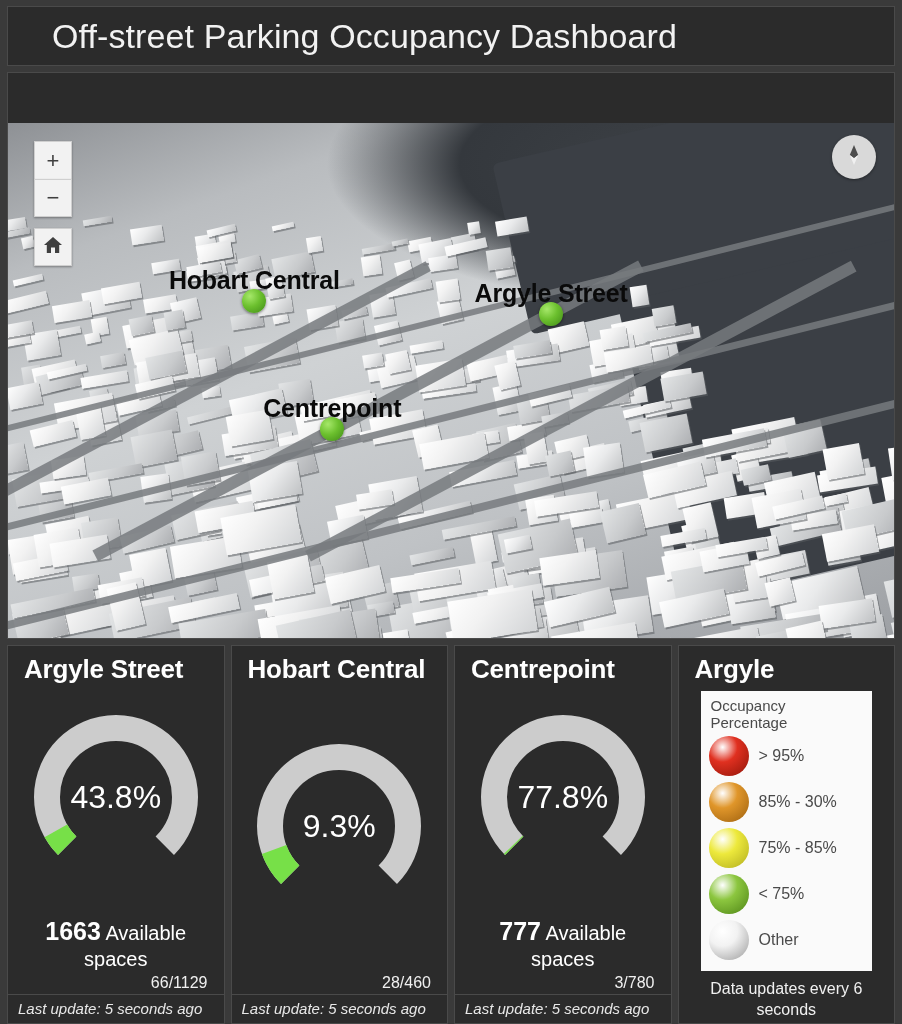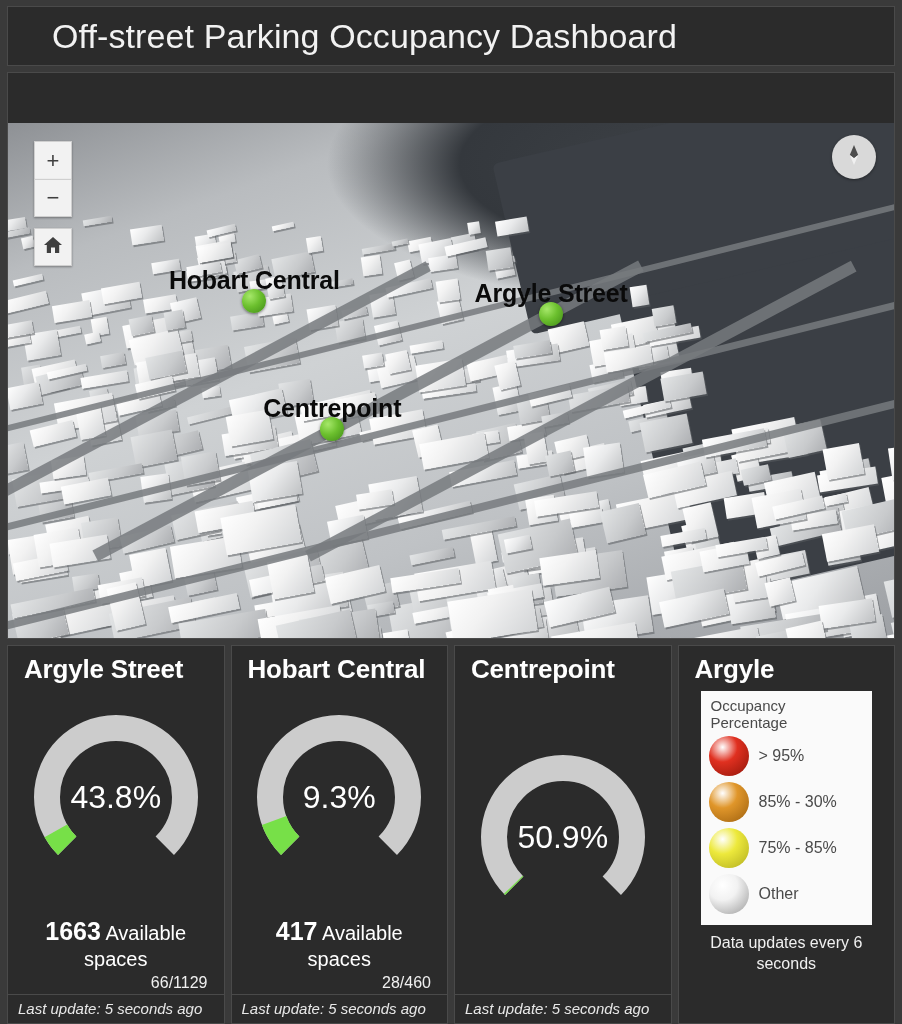--- a/index.html
+++ b/index.html
@@ -751,39 +751,42 @@
       <div class="gauge-wrap">
         <div class="gauge">
             <svg width="168" height="168" viewBox="0 0 168 168">
               <path d="M 35.21 132.79 A 69 69 0 1 1 132.79 132.79" fill="none" stroke="#cccccc" stroke-width="26" stroke-linecap="butt"></path>
               <path d="M 35.21 132.79 A 69 69 0 0 1 19.12 107.47" fill="none" stroke="#77e048" stroke-width="26" stroke-linecap="butt"></path>
             </svg>
           <div class="gauge-value">9.3%</div>
         </div>
       </div>
       <div class="stats">
-        <div class="stat-main">
-          <span class="big">417</span>
-          <span>Available spaces</span>
-        </div>
         <div class="stat-sub">28/460</div>
       </div>
       <div class="card-footer">Last update: 5 seconds ago</div>
     </div>
 
     <div class="card card-gauge">
       <div class="card-title">Centrepoint</div>
       <div class="gauge-wrap">
         <div class="gauge">
             <svg width="168" height="168" viewBox="0 0 168 168">
               <path d="M 35.21 132.79 A 69 69 0 1 1 132.79 132.79" fill="none" stroke="#cccccc" stroke-width="26" stroke-linecap="butt"></path>
               <path d="M 35.21 132.79 A 69 69 0 0 1 34.30 131.86" fill="none" stroke="#77e048" stroke-width="26" stroke-linecap="butt"></path>
             </svg>
-          <div class="gauge-value">50.9%</div>
+          <div class="gauge-value">77.8%</div>
         </div>
+      </div>
+      <div class="stats">
+        <div class="stat-main">
+          <span class="big">777</span>
+          <span>Available spaces</span>
+        </div>
+        <div class="stat-sub">3/780</div>
       </div>
       <div class="card-footer">Last update: 5 seconds ago</div>
     </div>
 
     <div class="card card-legend">
       <div class="card-title">Argyle</div>
       <div class="legend-box">
         <div class="legend-heading">Occupancy Percentage</div>
         <div id="legend-items">
             <div class="legend-item">
@@ -792,20 +795,24 @@
             </div>
             <div class="legend-item">
               <div class="legend-swatch" style="background: radial-gradient(circle at 34% 28%, rgb(255, 255, 255) 0%, rgb(224, 150, 42) 38%, rgb(156, 95, 14) 100%);"></div>
               <div class="legend-label">85% - 30%</div>
             </div>
             <div class="legend-item">
               <div class="legend-swatch" style="background: radial-gradient(circle at 34% 28%, rgb(255, 255, 255) 0%, rgb(237, 233, 60) 38%, rgb(176, 172, 30) 100%);"></div>
               <div class="legend-label">75% - 85%</div>
             </div>
             <div class="legend-item">
+              <div class="legend-swatch" style="background: radial-gradient(circle at 34% 28%, rgb(255, 255, 255) 0%, rgb(140, 198, 63) 38%, rgb(78, 132, 22) 100%);"></div>
+              <div class="legend-label">&lt; 75%</div>
+            </div>
+            <div class="legend-item">
               <div class="legend-swatch" style="background: radial-gradient(circle at 34% 28%, rgb(255, 255, 255) 0%, rgb(242, 242, 242) 38%, rgb(154, 154, 154) 100%);"></div>
               <div class="legend-label">Other</div>
             </div>
           </div>
       </div>
       <div class="legend-note">Data updates every 6 seconds</div>
     </div>
 
   </div>
 </div>

